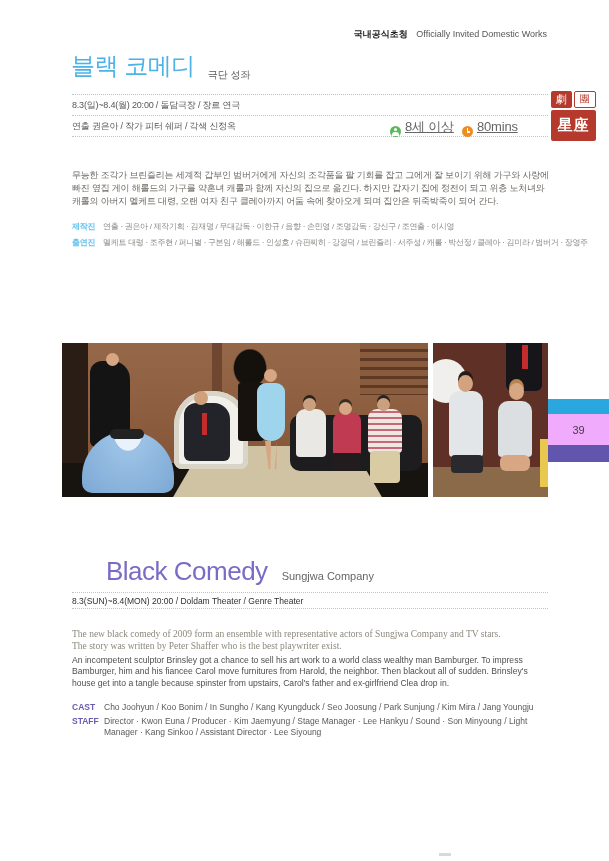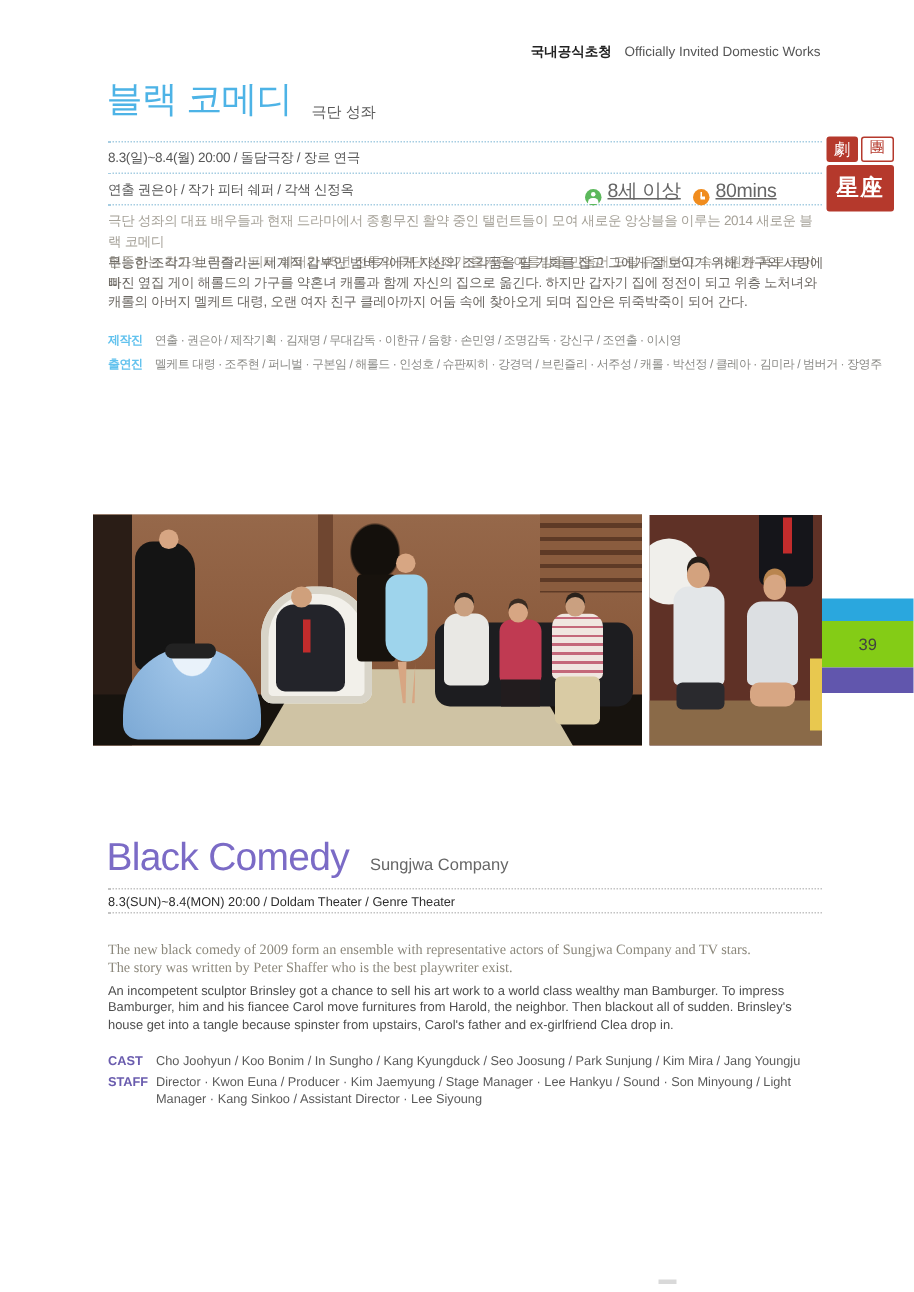--- a/index.html
+++ b/index.html
@@ -54,27 +54,27 @@
 
   
   .photo { position:absolute; top:343px; height:154px; overflow:hidden; background:#8a5a3c; }
   .photo1 { left:62px; width:366px; }
   .photo2 { left:433px; width:115px; background:#5f3126; }
   .abs { position:absolute; }
 
   
   .tab-bar { position:absolute; left:548px; width:61px; }
   .tab-cyan { top:399px; height:15px; background:#2aa7de; }
-  .tab-gray { top:414px; height:31px; background:#84cc16; display:flex; align-items:center; justify-content:center; }
+  .tab-gray { top:414px; height:31px; background:#f0abfc; display:flex; align-items:center; justify-content:center; }
   .tab-gray span { font-size:11px; color:#414141; }
   .tab-purple { top:445px; height:17px; background:#6156ad; }
 
   
   .en-title-row { position:absolute; left:71px; top:556px; display:flex; align-items:baseline; }
-  .en-title { font-size:26px; color:#7b6bc6; letter-spacing:-0.5px; }
+  .en-title { font-size:26px; color:#7b6bc6; letter-spacing:-0.5px;margin-left:35px; }
   .en-company { font-size:11px; color:#666; margin-left:14px; }
 
   .en-intro { position:absolute; left:72px; top:629px; width:478px; font-family:"Liberation Serif", serif;
       font-size:9.5px; color:#8c887c; line-height:11.8px; }
   .en-syn { position:absolute; left:72px; top:655px; width:478px; font-size:8.6px; color:#4e4e4e; line-height:11.4px; }
 
   .en-credits { position:absolute; left:72px; top:702px; width:478px; }
   .en-credit-row { display:flex; margin-bottom:3px; font-size:8.5px; line-height:11px; }
   .credit-label-en { color:#6a5cae; font-weight:700; width:32px; flex-shrink:0; }
   .credit-text-en { color:#5a5a5a; }
@@ -112,24 +112,20 @@
   </div>
 
   <div class="seal">
     <div class="seal-top">
       <span class="seal-a">劇</span>
       <span class="seal-b">團</span>
     </div>
     <div class="seal-main">星座</div>
   </div>
 
-  <p class="ko-intro">
-    <span>극단 성좌의 대표 배우들과 현재 드라마에서 종횡무진 활약 중인 탤런트들이 모여 새로운 앙상블을 이루는 2014 새로운 블랙 코메디</span><br>
-    <span>현존하는 최고의 극작가 피터 쉐퍼와 45년 전통의 극단 성좌가 즐거운 여름밤을 만들어 드릴 유쾌하고 속 시원한 폭로 코미디</span>
-  </p>
   <p class="ko-syn">무능한 조각가 브린즐리는 세계적 갑부인 범버거에게 자신의 조각품을 팔 기회를 잡고 그에게 잘 보이기 위해 가구와 사랑에 빠진 옆집 게이 해롤드의 가구를 약혼녀 캐롤과 함께 자신의 집으로 옮긴다. 하지만 갑자기 집에 정전이 되고 위층 노처녀와 캐롤의 아버지 멜케트 대령, 오랜 여자 친구 클레아까지 어둠 속에 찾아오게 되며 집안은 뒤죽박죽이 되어 간다.</p>
 
   <div class="ko-credits">
     <div class="credit-row">
       <span class="credit-label-ko">제작진</span>
       <span class="credit-text-ko">연출 · 권은아 / 제작기획 · 김재명 / 무대감독 · 이한규 / 음향 · 손민영 / 조명감독 · 강신구 / 조연출 · 이시영</span>
     </div>
     <div class="credit-row">
       <span class="credit-label-ko">출연진</span>
       <span class="credit-text-ko">멜케트 대령 · 조주현 / 퍼니벌 · 구본임 / 해롤드 · 인성호 / 슈판찌히 · 강경덕 / 브린즐리 · 서주성 / 캐롤 · 박선정 / 클레아 · 김미라 / 범버거 · 장영주</span>

